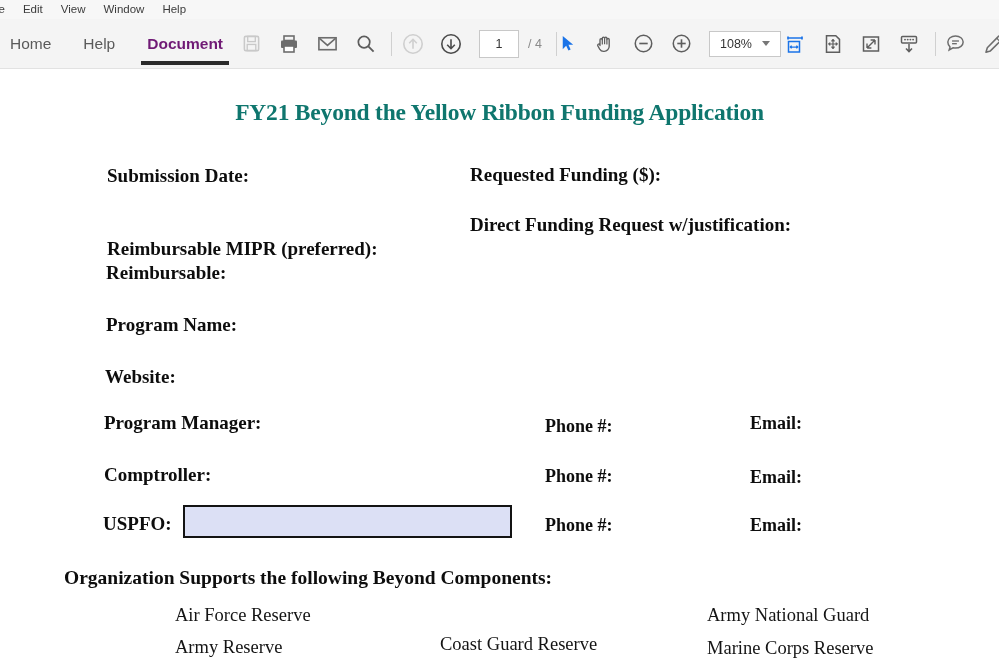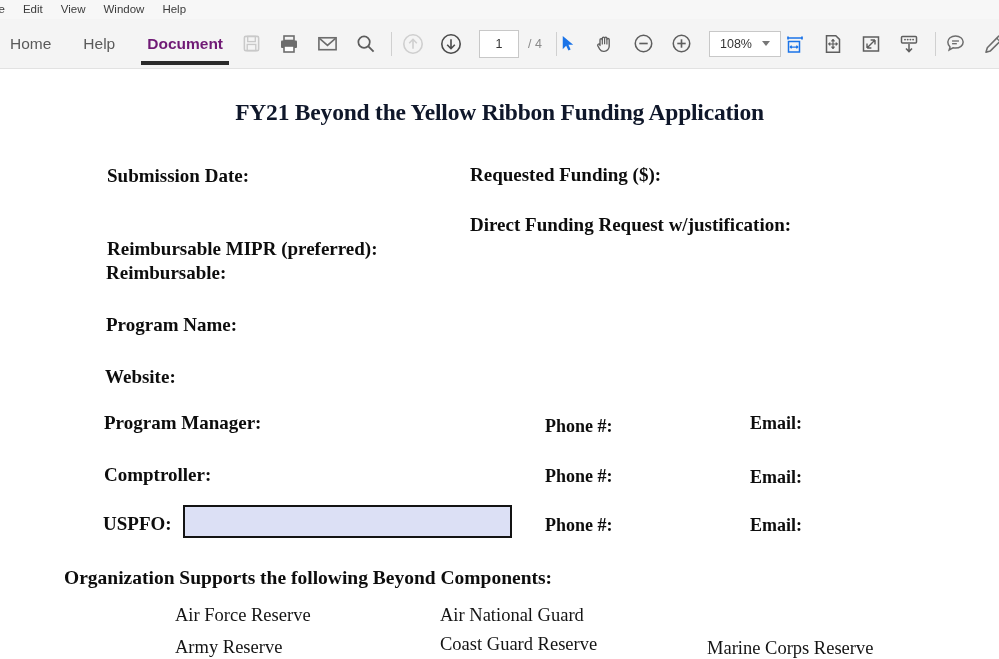--- a/index.html
+++ b/index.html
@@ -114,21 +114,21 @@
     background: #ffffff;
     overflow: hidden;
   }
   .doc-title {
     position: absolute;
     top: 30px; left: 0; width: 999px;
     text-align: center;
     font-family: "Liberation Serif", serif;
     font-weight: bold;
     font-size: 23.5px;
-    color: #0f172a;
+    color: #0f766e;
     letter-spacing: -0.2px;
   }
   .fld {
     position: absolute;
     font-family: "Liberation Serif", serif;
     font-weight: bold;
     color: #0d0d0d;
     white-space: nowrap;
   }
   .fld.l1 { font-size: 19px; }
@@ -331,21 +331,21 @@
     <div class="fld l2" style="left:723px; top:398px;">Email:</div>
 
     <div class="fld l1" style="left:103px; top:444px;">USPFO:</div>
     <div class="formfield" style="left:183px; top:436px; width:329px; height:33px;"></div>
     <div class="fld l2" style="left:518px; top:446px;">Phone #:</div>
     <div class="fld l2" style="left:723px; top:446px;">Email:</div>
 
     <div class="sect" style="left:64px; top:498px;">Organization Supports the following Beyond Components:</div>
 
     <div class="comp" style="left:175px; top:536px;">Air Force Reserve</div>
-    <div class="comp" style="left:440px; top:536px;">Air National Guard</div>
+    <div class="comp" style="left:707px; top:536px;">Army National Guard</div>
 
     <div class="comp" style="left:175px; top:568px;">Army Reserve</div>
     <div class="comp" style="left:440px; top:565px;">Coast Guard Reserve</div>
     <div class="comp" style="left:707px; top:569px;">Marine Corps Reserve</div>
 
   </div>
 
 </div>
 
 </body></html>

